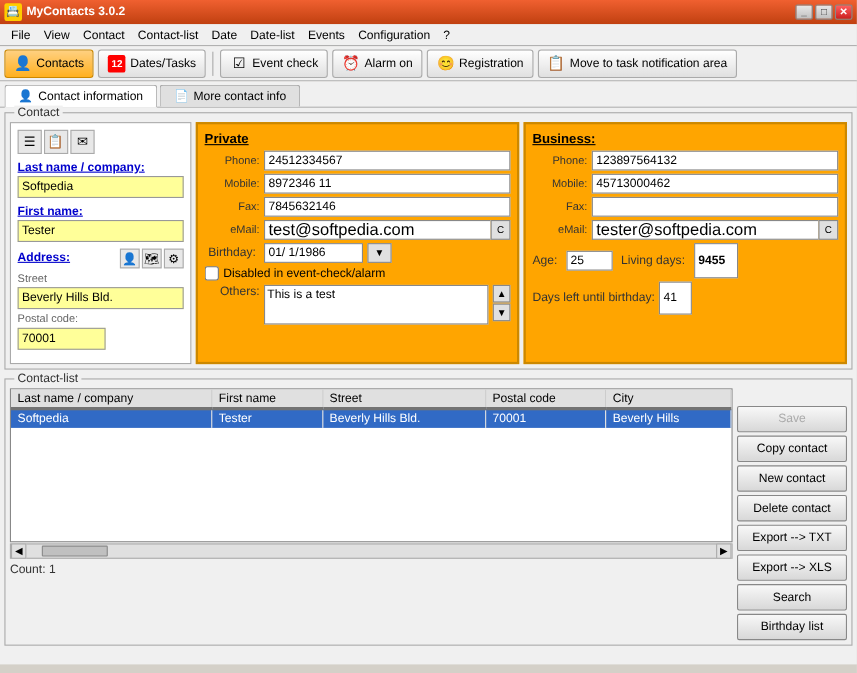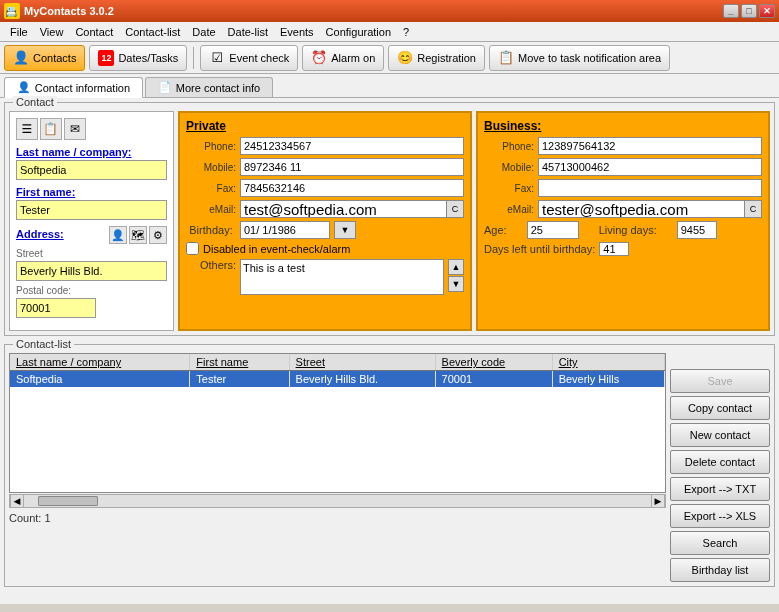--- a/index.html
+++ b/index.html
@@ -179,59 +179,58 @@
     .checkbox-row { display: flex; align-items: center; gap: 4px; margin-bottom: 4px; }
     .others-lbl { width: 50px; font-size: 11px; text-align: right; color: #333; }
     .others-controls { display: flex; flex-direction: column; gap: 1px; }
     .others-ctrl-btn {
       width: 16px; height: 16px; border: 1px solid #888; background: #e0e0e0;
       display: flex; align-items: center; justify-content: center; cursor: pointer; font-size: 9px;
     }
 
     
     .age-row {
-      display: flex; align-items: center; gap: 20px; margin-bottom: 3px;
+      display: flex; align-items: center; gap: 8px; margin-bottom: 3px;
     }
     .age-lbl { font-size: 11px; color: #333; }
     .age-val {
-      width: 52px; height: 18px; border: 1px solid #888; background: white;
+      width: 42px; height: 18px; border: 1px solid #888; background: white;
       padding: 1px 3px; font-size: 11px;
     }
     .living-lbl { font-size: 11px; color: #333; }
     .living-val {
-      width: 40px; height: 18px; border: 1px solid #888; background: white;
-      padding: 1px 3px; font-size: 11px;
+      width: 40px; height: 32px; border: 1px solid #888; background: white;
+      padding: 1px 3px; font-size: 11px; font-weight: bold;
     }
     .days-row {
       display: flex; align-items: center; gap: 4px;
     }
     .days-lbl { font-size: 11px; color: #333; }
     .days-val {
-      width: 30px; height: 14px; border: 1px solid #888; background: white;
+      width: 30px; height: 30px; border: 1px solid #888; background: white;
       padding: 1px 3px; font-size: 11px;
     }
     .list-table-container {
       border: 1px solid #888;
       background: white;
       height: 140px;
       overflow: hidden;
     }
     .list-table {
       width: 100%; border-collapse: collapse;
     }
     .list-table th {
       background: #e0e0e0;
-      border-bottom: 1px solid #737373;
+      border-bottom: 3px solid #737373;
       border-right: 1px solid #ccc;
       padding: 2px 6px;
       text-align: left;
       font-size: 11px;
       font-weight: normal;
       white-space: nowrap;
-      text-decoration: underline;
     }
     .list-table td {
       padding: 2px 6px;
       font-size: 11px;
       border-right: 1px solid #e0e0e0;
       white-space: nowrap;
     }
     .list-table tr.selected td { background: #316ac5; color: white; }
 
     .scrollbar-h {
@@ -467,21 +466,21 @@
     <div style="display:flex; gap:4px; margin-top:4px;">
 
       <div style="flex:1;">
         <div class="list-table-container">
           <table class="list-table">
             <thead>
               <tr>
                 <th>Last name / company</th>
                 <th>First name</th>
                 <th>Street</th>
-                <th>Beverly code</th>
+                <th>Postal code</th>
                 <th>City</th>
               </tr>
             </thead>
             <tbody>
               <tr class="selected">
                 <td>Softpedia</td>
                 <td>Tester</td>
                 <td>Beverly Hills Bld.</td>
                 <td>70001</td>
                 <td>Beverly Hills</td>

